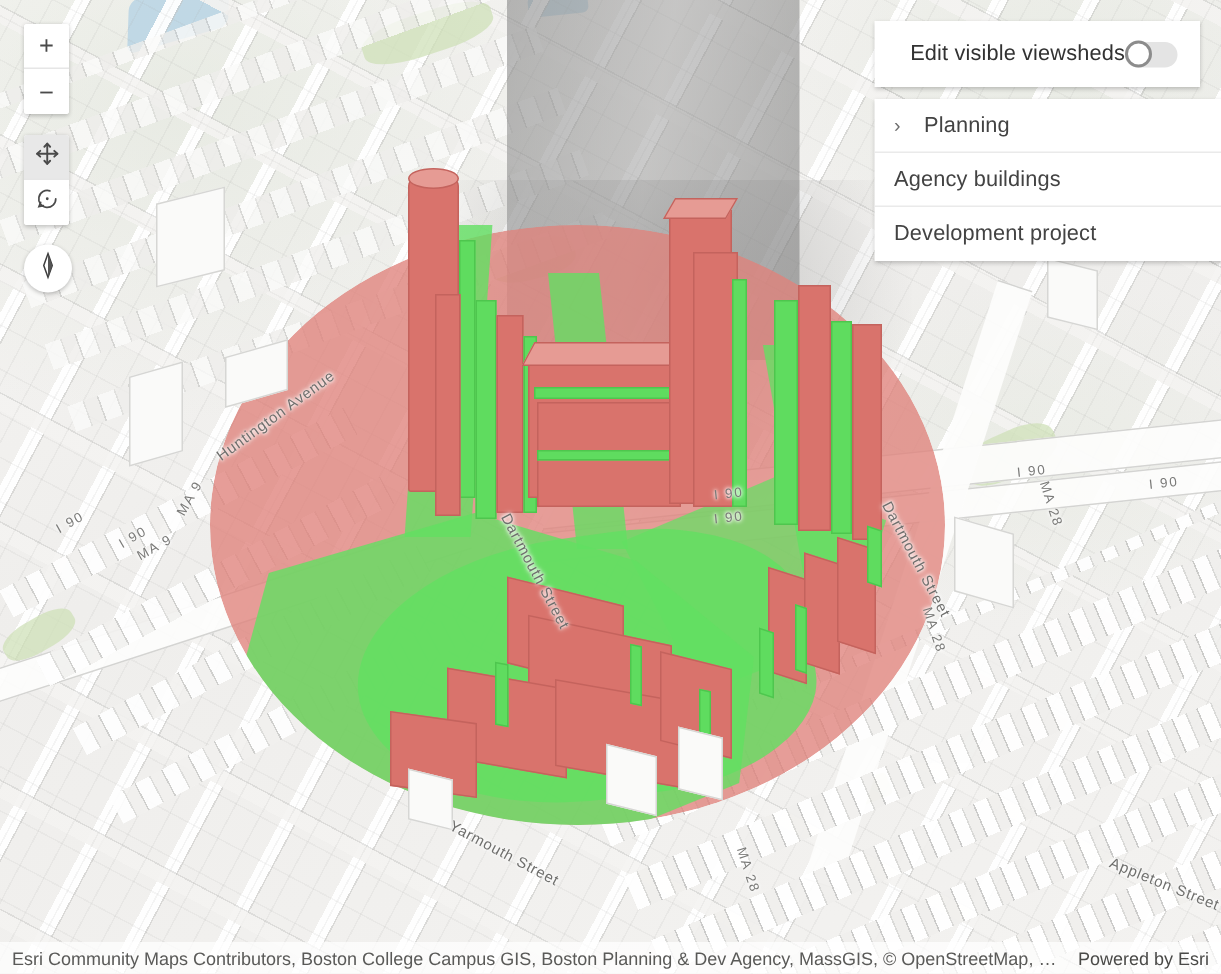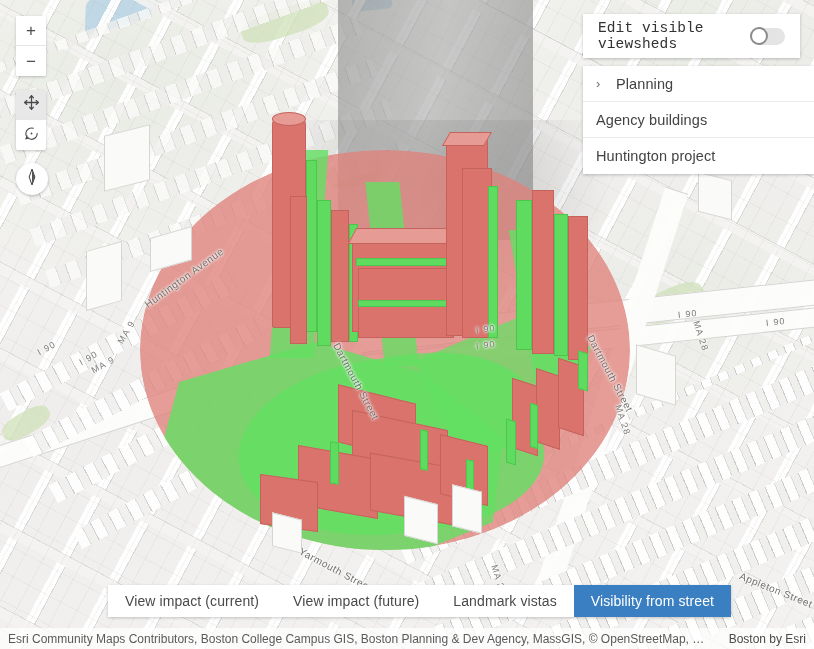--- a/index.html
+++ b/index.html
@@ -327,21 +327,20 @@
   .edit-panel {
     position: absolute;
     left: 583px; top: 14px;
     width: 217px; height: 44px;
     background: #fff;
     box-shadow: 0 1px 3px rgba(0,0,0,.22);
     display: flex;
     align-items: center;
     justify-content: flex-end;
     padding: 0 15px;
-    font-family: Liberation Mono, monospace;
   }
   .edit-panel-label {
     font-size: 14.5px;
     color: #323232;
     letter-spacing: .1px;
   }
   .toggle {
     width: 35px; height: 17px;
     border-radius: 9px;
     background: #e4e4e4;
@@ -594,37 +593,23 @@
 
   <div class="layer-panel">
     <div class="layer-row">
       <span class="layer-chevron">›</span>
       <span>Planning</span>
     </div>
     <div class="layer-row layer-indent">
       <span>Agency buildings</span>
     </div>
     <div class="layer-row layer-indent">
-      <span>Huntington project</span>
+      <span>Development project</span>
     </div>
   </div>
 
-  <div class="tabbar">
-    <div class="tab">
-      <span>View impact (current)</span>
-    </div>
-    <div class="tab">
-      <span>View impact (future)</span>
-    </div>
-    <div class="tab">
-      <span>Landmark vistas</span>
-    </div>
-    <div class="tab active">
-      <span>Visibility from street</span>
-    </div>
-  </div>
 
   <div class="attrib">
     <span class="attrib-left">Esri Community Maps Contributors, Boston College Campus GIS, Boston Planning &amp; Dev Agency, MassGIS, © OpenStreetMap, …</span>
-    <span class="attrib-right">Boston by Esri</span>
+    <span class="attrib-right">Powered by Esri</span>
   </div>
 
 </div>
 
 </body></html>

